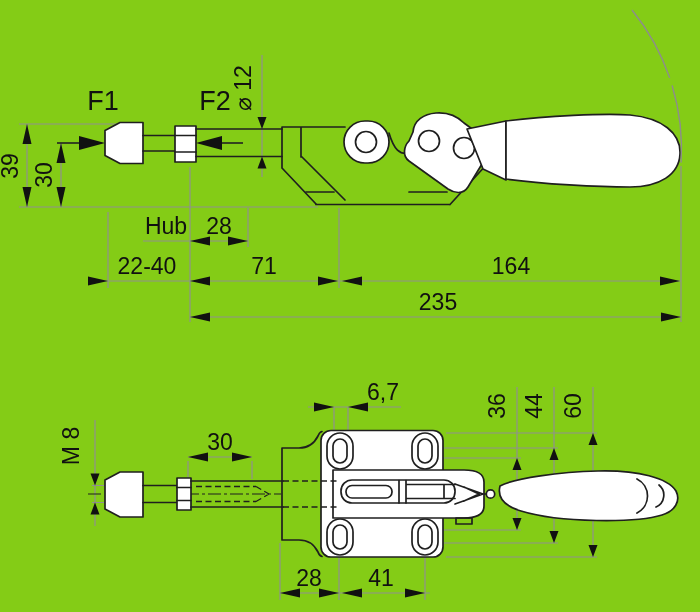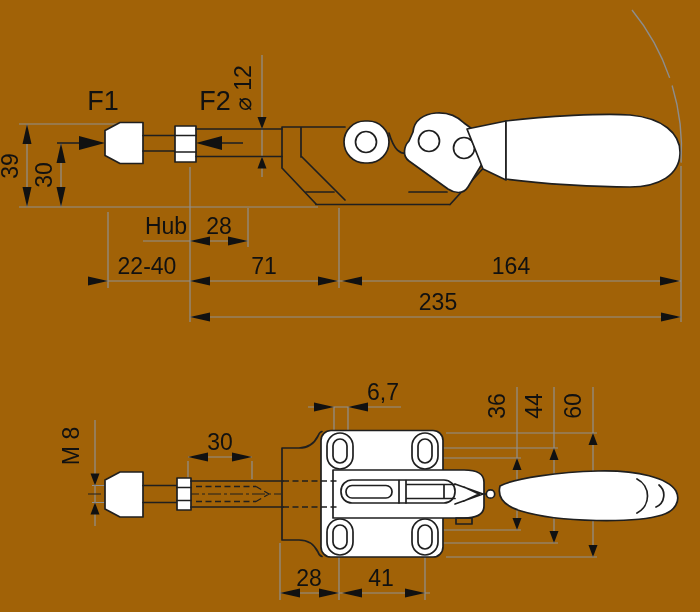--- a/index.html
+++ b/index.html
@@ -1,16 +1,16 @@
 <!DOCTYPE html>
 <html><head>
 <meta charset="utf-8">
 <style>
   html,body{margin:0;padding:0;background:#ffffff;}
-  .stage{width:700px;height:612px;position:relative;background:#a16207;overflow:hidden;}
+  .stage{width:700px;height:612px;position:relative;background:#84cc16;overflow:hidden;}
   svg{display:block;}
   text{font-family:"Liberation Sans","DejaVu Sans",sans-serif;fill:#111111;}
   .dimtxt{font-size:23px;}
   .forcetxt{font-size:27px;}
   .part{stroke:#1f1f1f;stroke-width:1.7;fill:none;stroke-linejoin:round;stroke-linecap:round;}
   .partfill{stroke:#1f1f1f;stroke-width:1.7;fill:#ffffff;stroke-linejoin:round;}
   .dim{stroke:#909090;stroke-width:1.2;fill:none;}
   .hidden-line{stroke:#1f1f1f;stroke-width:1.3;fill:none;stroke-dasharray:6 3.5;}
   .centerline{stroke:#1f1f1f;stroke-width:1;fill:none;stroke-dasharray:13 3 3 3;}
   .arrow{fill:#111111;stroke:none;}

